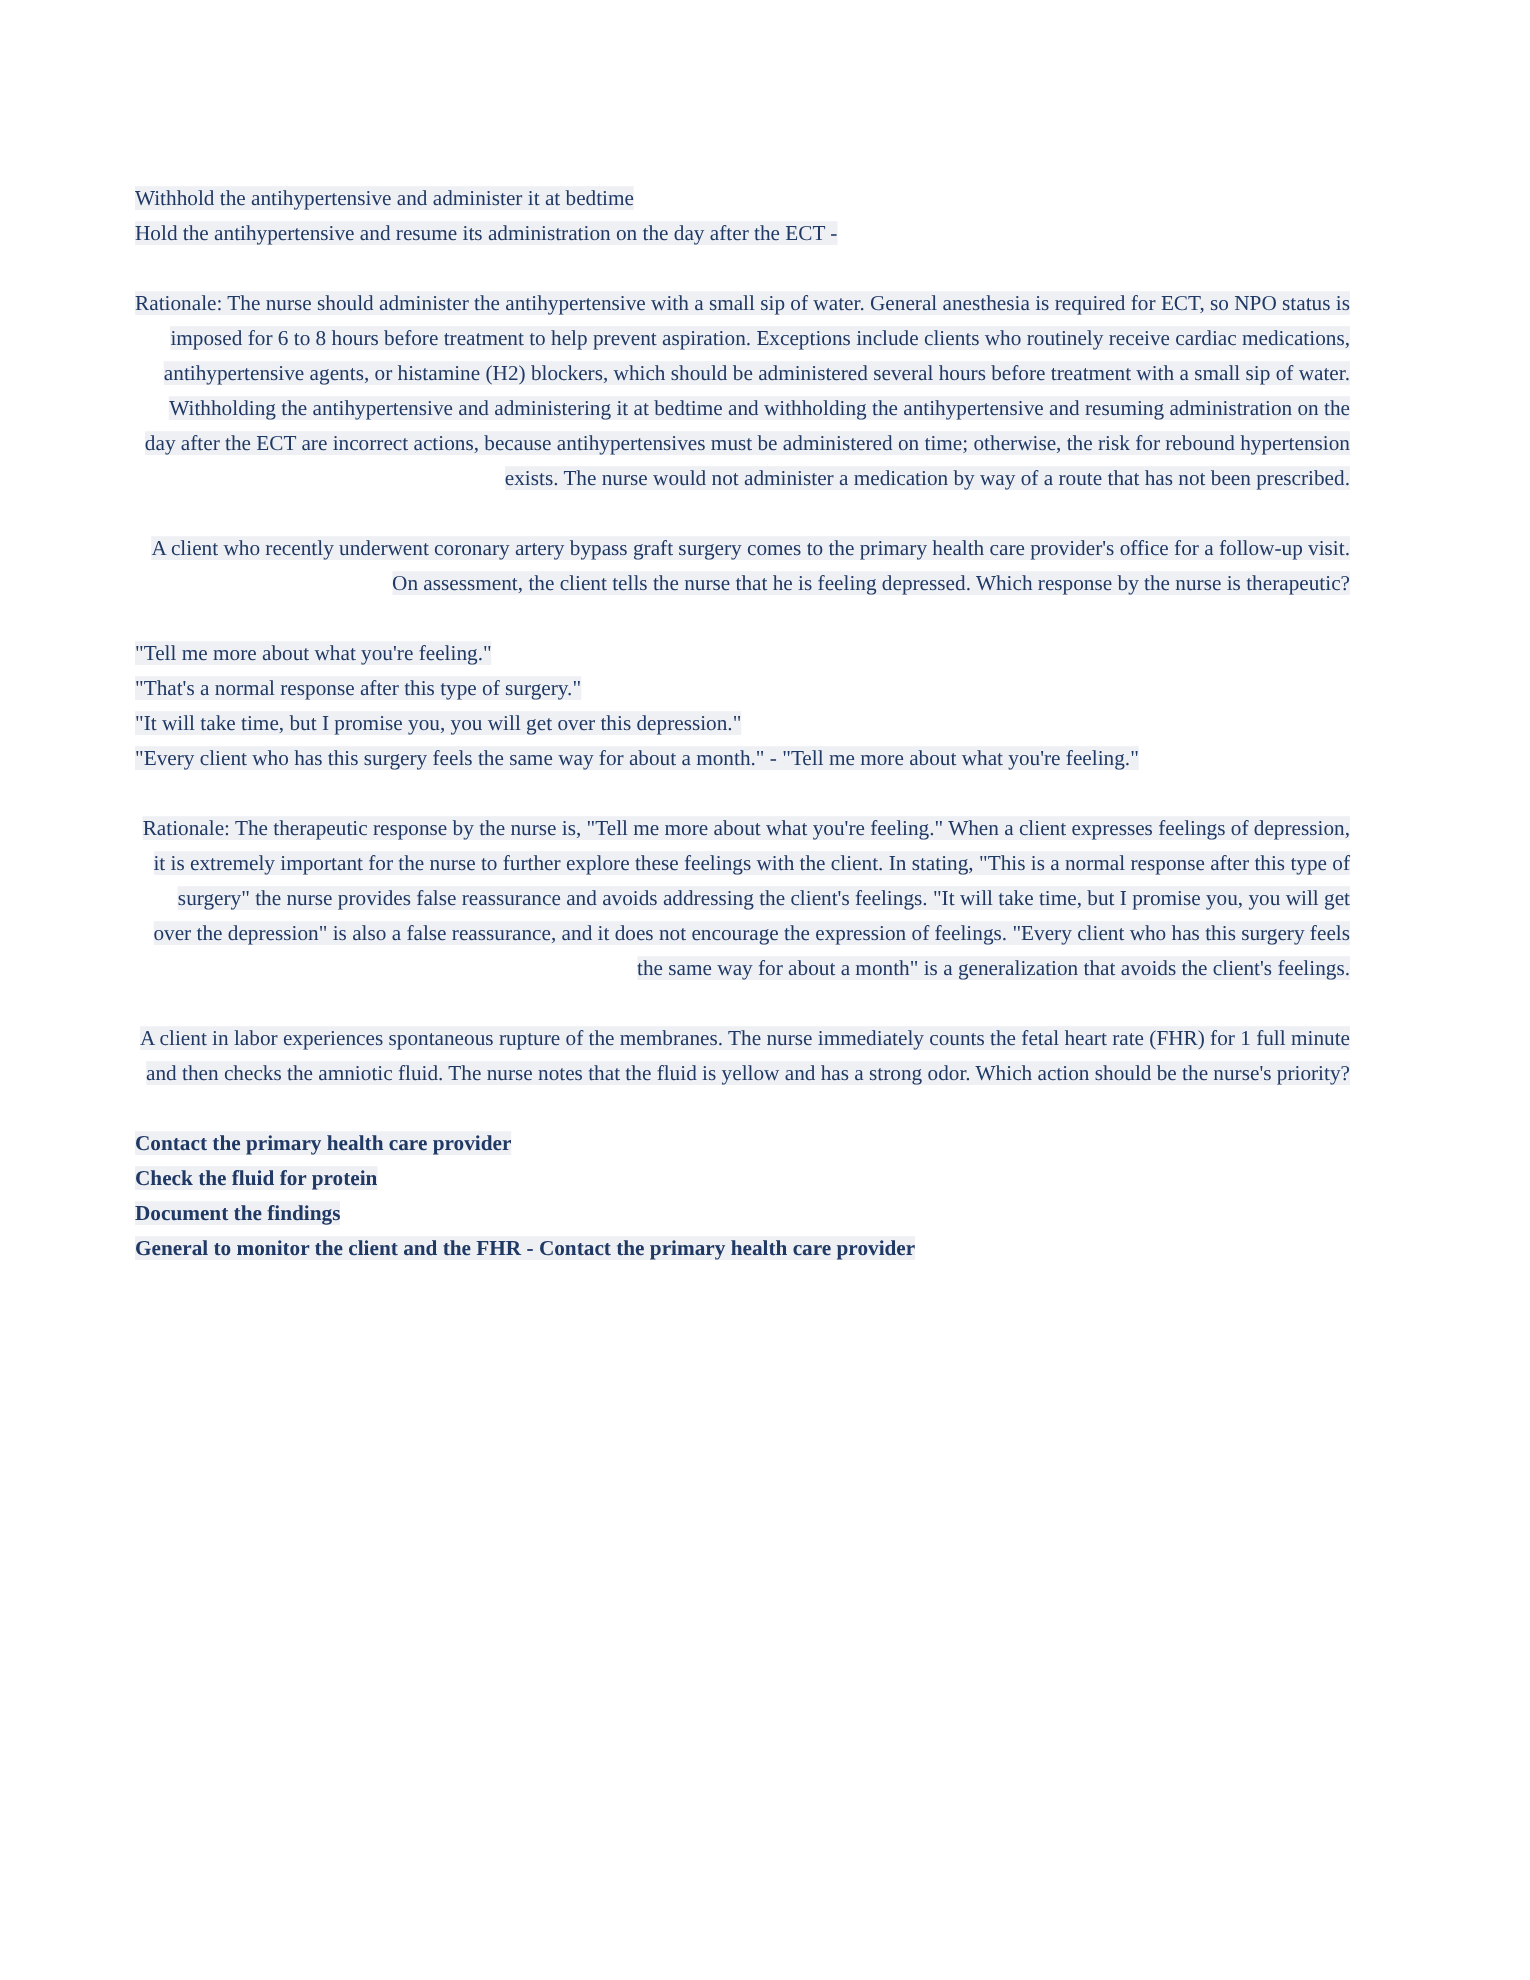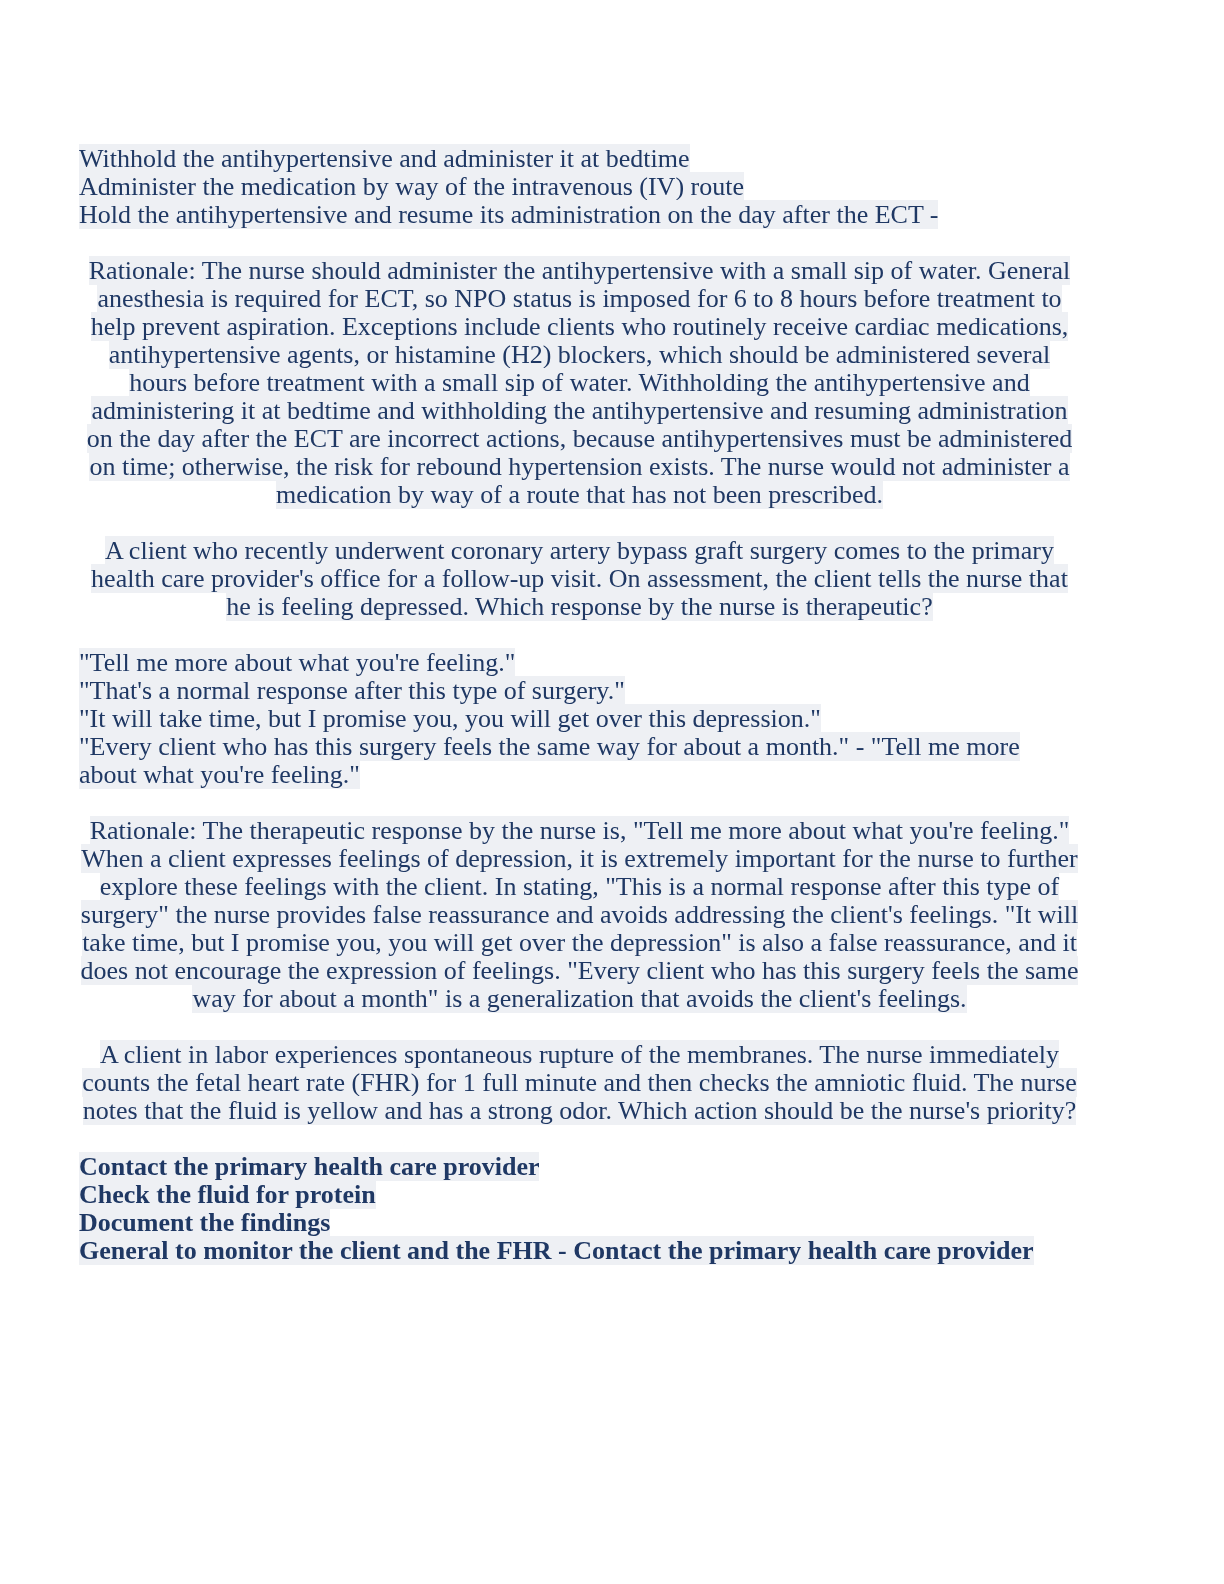--- a/index.html
+++ b/index.html
@@ -6,53 +6,52 @@
     margin: 0;
     padding: 0;
     background: #ffffff;
   }
   .page {
     position: relative;
     width: 1224px;
     min-height: 1584px;
     background: #ffffff;
     box-sizing: border-box;
-    padding: 145px 144px 60px 79px;
+    padding: 145px 144px 60px 108px;
     font-family: "Liberation Serif", "DejaVu Serif", serif;
-    font-size: 26px;
+    font-size: 17px;
     line-height: 28px;
     color: #1f3864;
   }
   .block {
     margin: 0 0 28px 0;
   }
   .block:last-child {
     margin-bottom: 0;
     font-weight: bold;
   }
   .line {
     min-height: 28px;
   }
   .hl {
     background-color: #eef0f4;
     box-decoration-break: clone;
     -webkit-box-decoration-break: clone;
   }
   .para {
-    text-align: center;
+    text-align: right;
   }
 </style>
 </head>
 <body>
 
 <div class="page">
 
   <div class="block">
     <div class="line"><span class="hl">Withhold the antihypertensive and administer it at bedtime</span></div>
-    <div class="line"><span class="hl">Administer the medication by way of the intravenous (IV) route</span></div>
     <div class="line"><span class="hl">Hold the antihypertensive and resume its administration on the day after the ECT -</span></div>
   </div>
 
   <div class="block para">
     <span class="hl">Rationale: The nurse should administer the antihypertensive with a small sip of water. General anesthesia is required for ECT, so NPO status is imposed for 6 to 8 hours before treatment to help prevent aspiration. Exceptions include clients who routinely receive cardiac medications, antihypertensive agents, or histamine (H2) blockers, which should be administered several hours before treatment with a small sip of water. Withholding the antihypertensive and administering it at bedtime and withholding the antihypertensive and resuming administration on the day after the ECT are incorrect actions, because antihypertensives must be administered on time; otherwise, the risk for rebound hypertension exists. The nurse would not administer a medication by way of a route that has not been prescribed.</span>
   </div>
 
   <div class="block para">
     <span class="hl">A client who recently underwent coronary artery bypass graft surgery comes to the primary health care provider's office for a follow-up visit. On assessment, the client tells the nurse that he is feeling depressed. Which response by the nurse is therapeutic?</span>
   </div>

